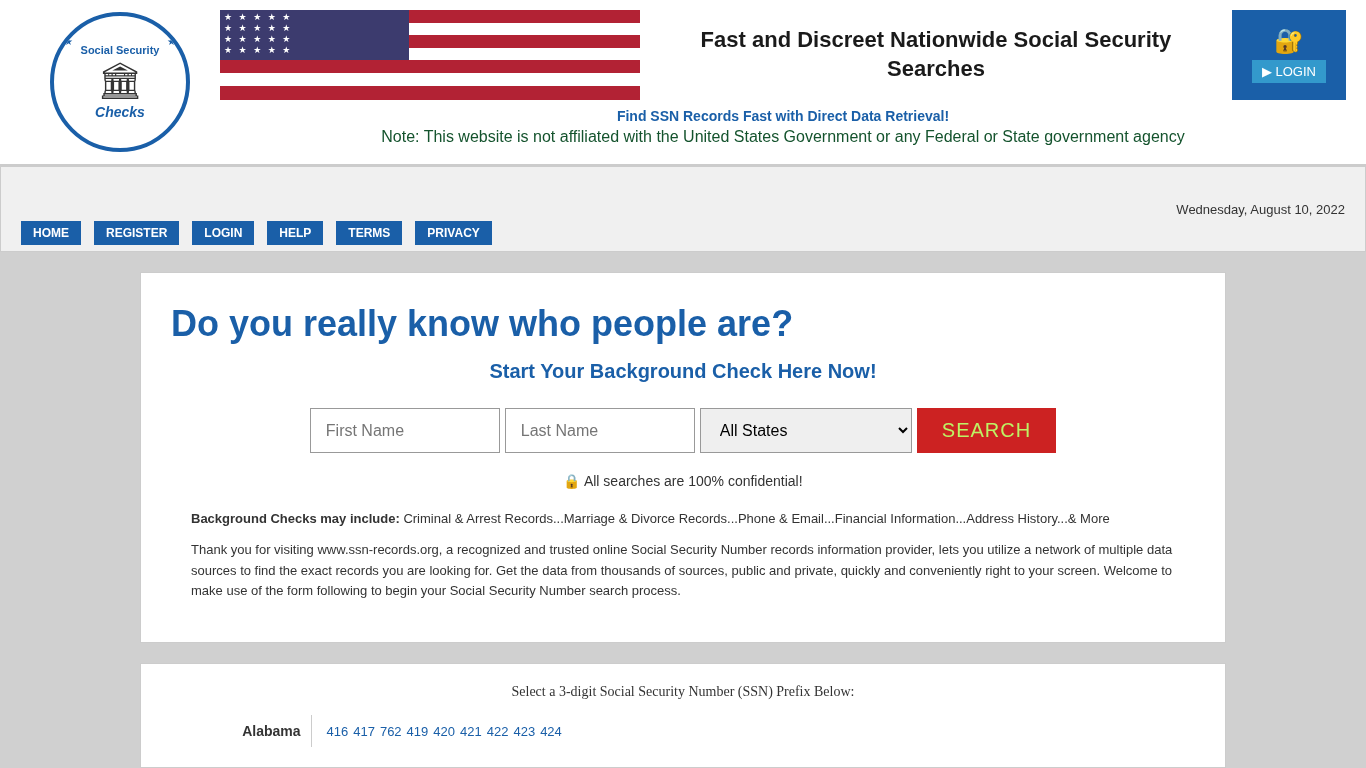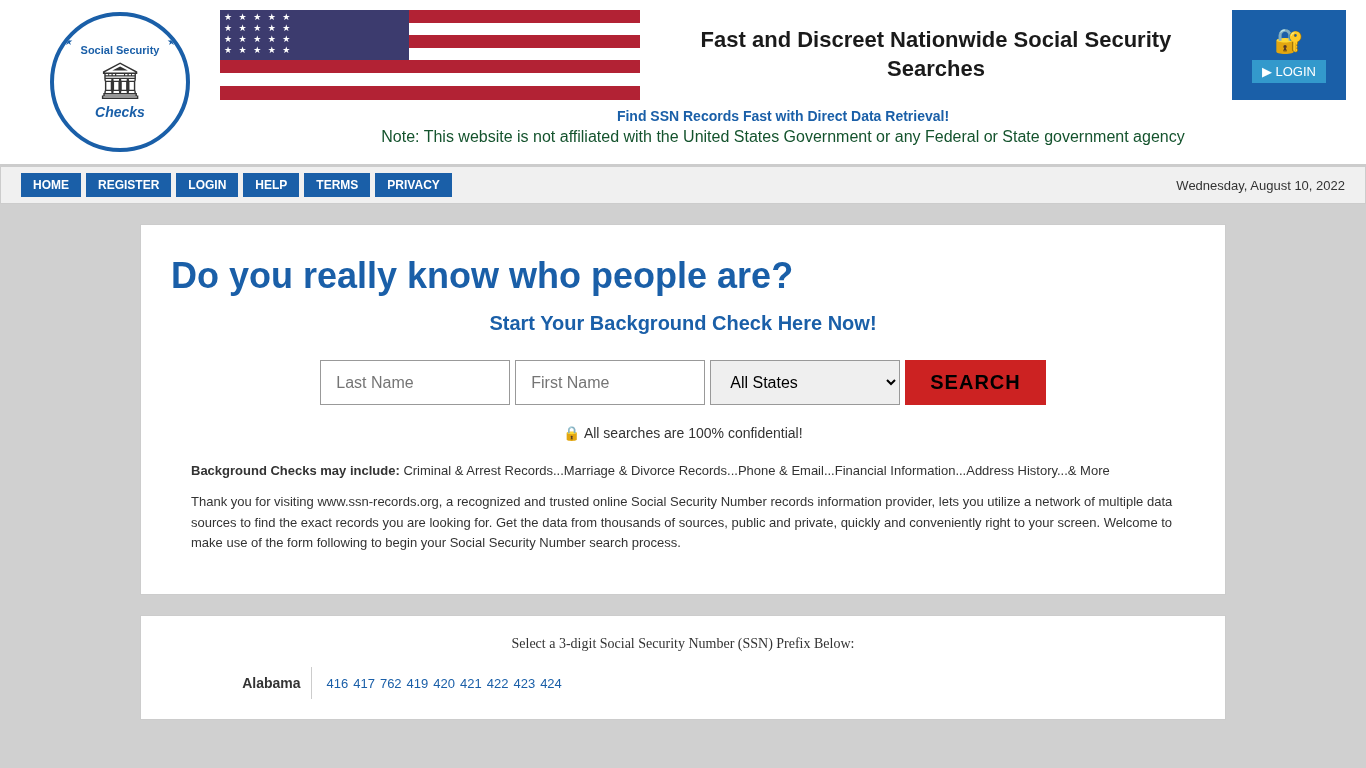--- a/index.html
+++ b/index.html
@@ -176,21 +176,22 @@
       background: #f0f0f0;
       border: 1px solid #ccc;
       display: flex;
       align-items: center;
       padding: 6px 20px;
       justify-content: space-between;
     }
 
     .nav-links {
       display: flex;
-      gap: 5px;
+      gap: 13px;
+      margin-top: 48px;
     }
 
     .nav-btn {
       background: #1a5fa8;
       color: #fff;
       border: none;
       padding: 5px 12px;
       font-size: 12px;
       cursor: pointer;
       font-weight: bold;
@@ -235,31 +236,31 @@
       padding: 12px 15px;
       font-size: 16px;
       border: 1px solid #999;
       width: 190px;
     }
 
     .search-select {
       padding: 12px 15px;
       font-size: 16px;
       border: 1px solid #999;
-      width: 190px;
+      width: 212px;
       appearance: auto;
     }
 
     .search-btn {
       background: #cc2222;
-      color: #000000;
+      color: #bef264;
       border: none;
       padding: 4px 25px;
       font-size: 20px;
-      font-weight: bold;
+      font-weight: normal;
       cursor: pointer;
       letter-spacing: 1px;
     }
 
     .confidential-note {
       text-align: center;
       color: #333;
       font-size: 14px;
       margin-bottom: 20px;
     }
@@ -373,22 +374,22 @@
     <button class="nav-btn">PRIVACY</button>
   </div>
   <div class="nav-date">Wednesday, August 10, 2022</div>
 </div>
 
 <div id="main-content">
   <h1 class="main-heading">Do you really know who people are?</h1>
   <h2 class="sub-heading">Start Your Background Check Here Now!</h2>
 
   <div class="search-form">
+    <input class="search-input" type="text" placeholder="First Name" style="">
     <input class="search-input" type="text" placeholder="Last Name" style="">
-    <input class="search-input" type="text" placeholder="First Name" style="">
     <select class="search-select">
     <option value="All States">All States</option><option value="Alabama">Alabama</option><option value="Alaska">Alaska</option><option value="Arizona">Arizona</option><option value="Arkansas">Arkansas</option><option value="California">California</option><option value="Colorado">Colorado</option><option value="Connecticut">Connecticut</option><option value="Delaware">Delaware</option><option value="Florida">Florida</option><option value="Georgia">Georgia</option><option value="Hawaii">Hawaii</option><option value="Idaho">Idaho</option><option value="Illinois">Illinois</option><option value="Indiana">Indiana</option><option value="Iowa">Iowa</option><option value="Kansas">Kansas</option><option value="Kentucky">Kentucky</option><option value="Louisiana">Louisiana</option><option value="Maine">Maine</option><option value="Maryland">Maryland</option><option value="Massachusetts">Massachusetts</option><option value="Michigan">Michigan</option><option value="Minnesota">Minnesota</option><option value="Mississippi">Mississippi</option><option value="Missouri">Missouri</option><option value="Montana">Montana</option><option value="Nebraska">Nebraska</option><option value="Nevada">Nevada</option><option value="New Hampshire">New Hampshire</option><option value="New Jersey">New Jersey</option><option value="New Mexico">New Mexico</option><option value="New York">New York</option><option value="North Carolina">North Carolina</option><option value="North Dakota">North Dakota</option><option value="Ohio">Ohio</option><option value="Oklahoma">Oklahoma</option><option value="Oregon">Oregon</option><option value="Pennsylvania">Pennsylvania</option><option value="Rhode Island">Rhode Island</option><option value="South Carolina">South Carolina</option><option value="South Dakota">South Dakota</option><option value="Tennessee">Tennessee</option><option value="Texas">Texas</option><option value="Utah">Utah</option><option value="Vermont">Vermont</option><option value="Virginia">Virginia</option><option value="Washington">Washington</option><option value="West Virginia">West Virginia</option><option value="Wisconsin">Wisconsin</option><option value="Wyoming">Wyoming</option></select>
     <button class="search-btn">SEARCH</button>
   </div>
 
   <div class="confidential-note">🔒 All searches are 100% confidential!</div>
 
   <div class="background-info">
     <p>
       <span class="bold-label">Background Checks may include:</span>

